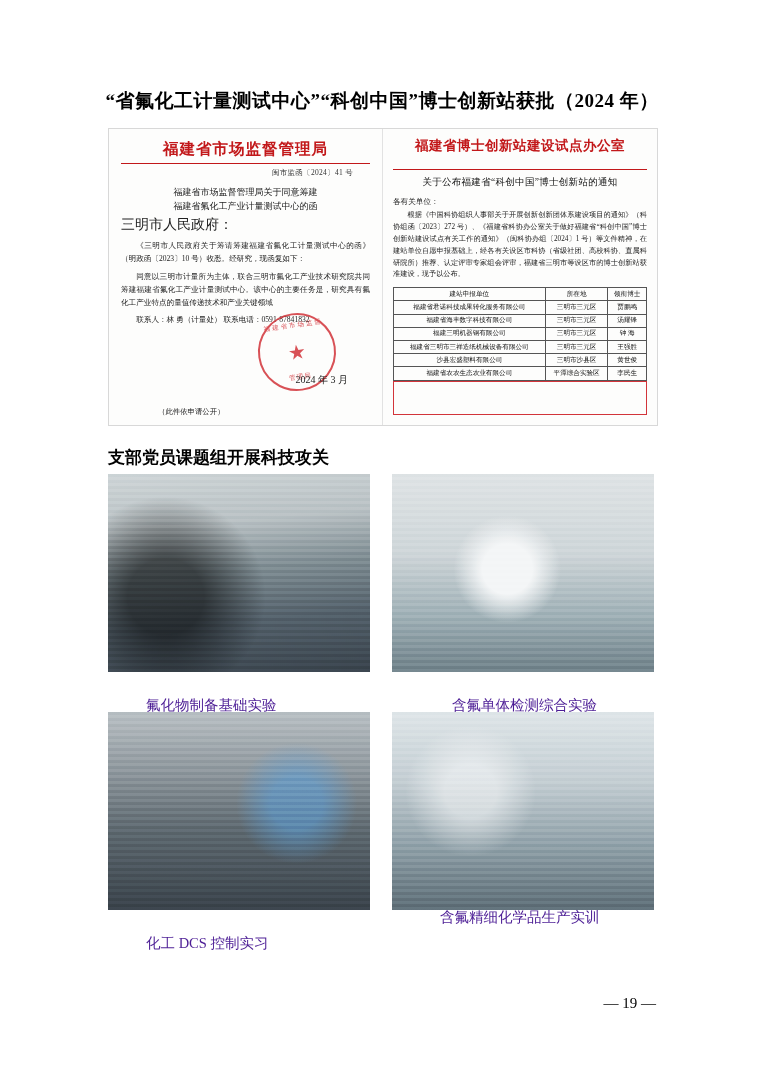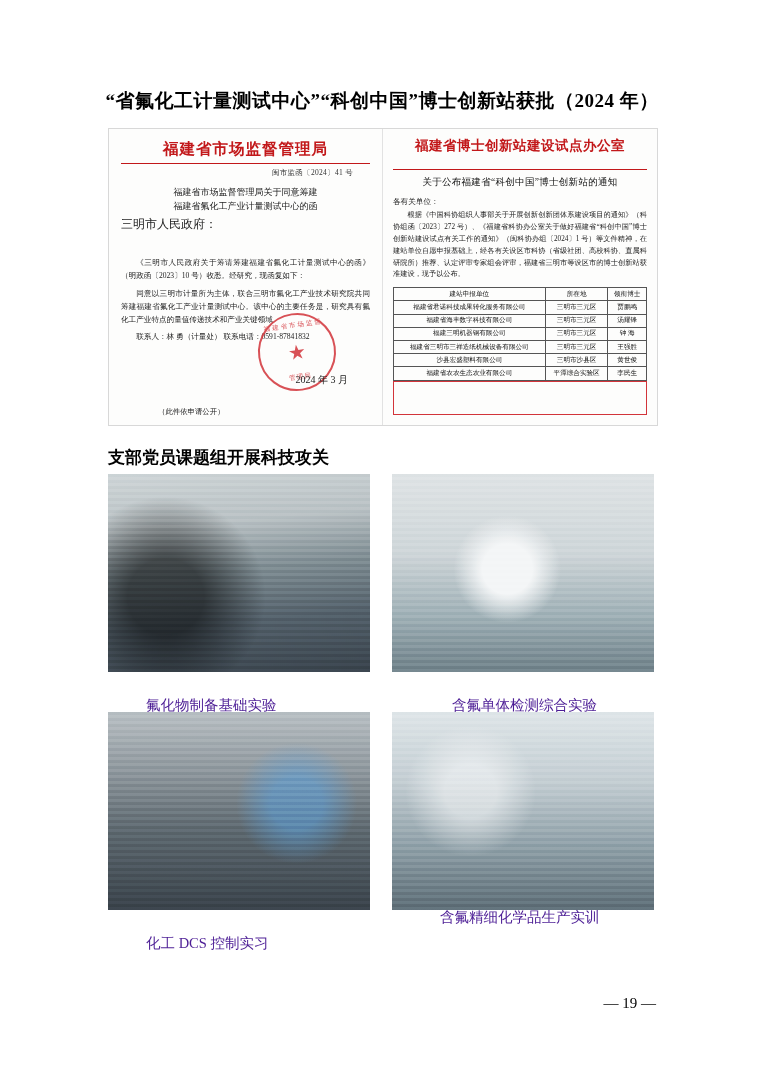--- a/index.html
+++ b/index.html
@@ -84,23 +84,23 @@
     margin: 2px 17px 8px 0;
     letter-spacing: 0.3px;
   }
   .doc-subject {
     text-align: center;
     font-size: 9px;
     line-height: 1.55;
     color: #222;
   }
   .doc-to {
-    font-size: 12px;
-    color: #222;
-    margin: 2px 0 24px 0;
+    font-size: 14px;
+    color: #222;
+    margin: 2px 0 6px 0;
   }
   .doc-para {
     font-size: 7.6px;
     color: #222;
     line-height: 1.7;
     text-align: justify;
     text-indent: 2em;
     margin-bottom: 5px;
   }
   .doc-contact {

